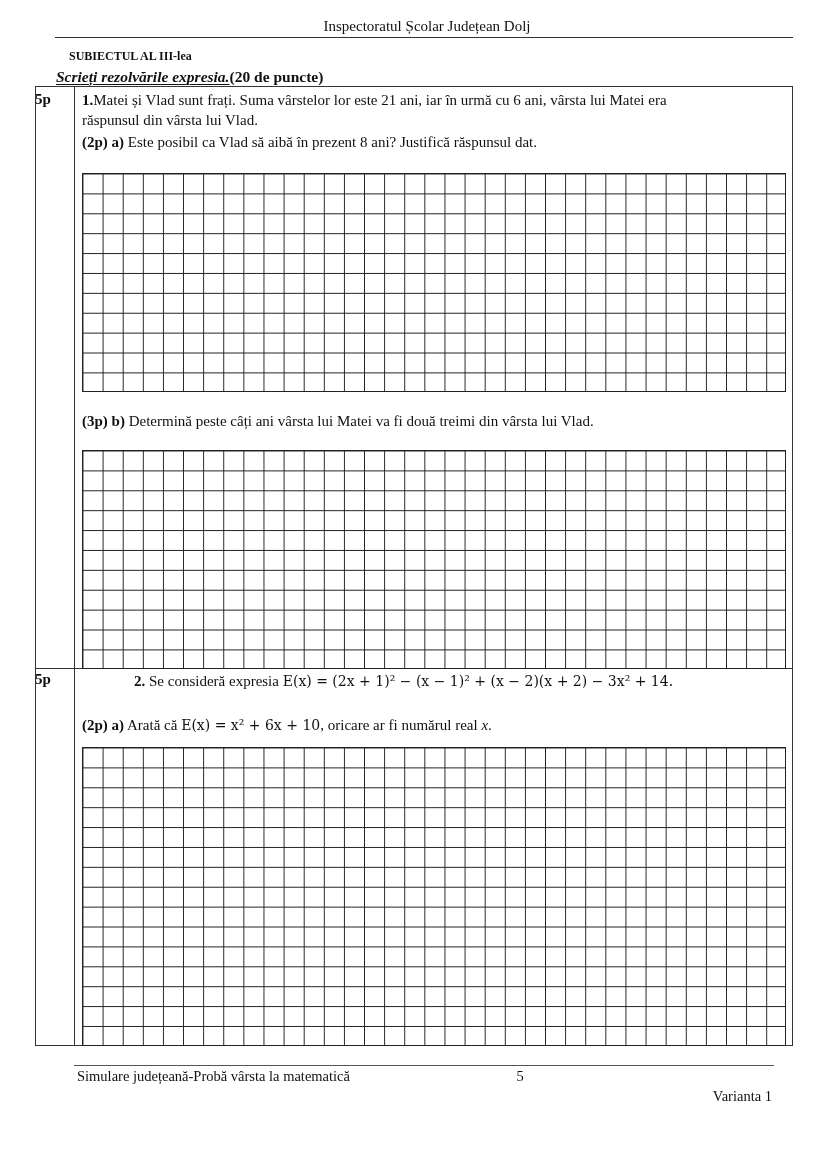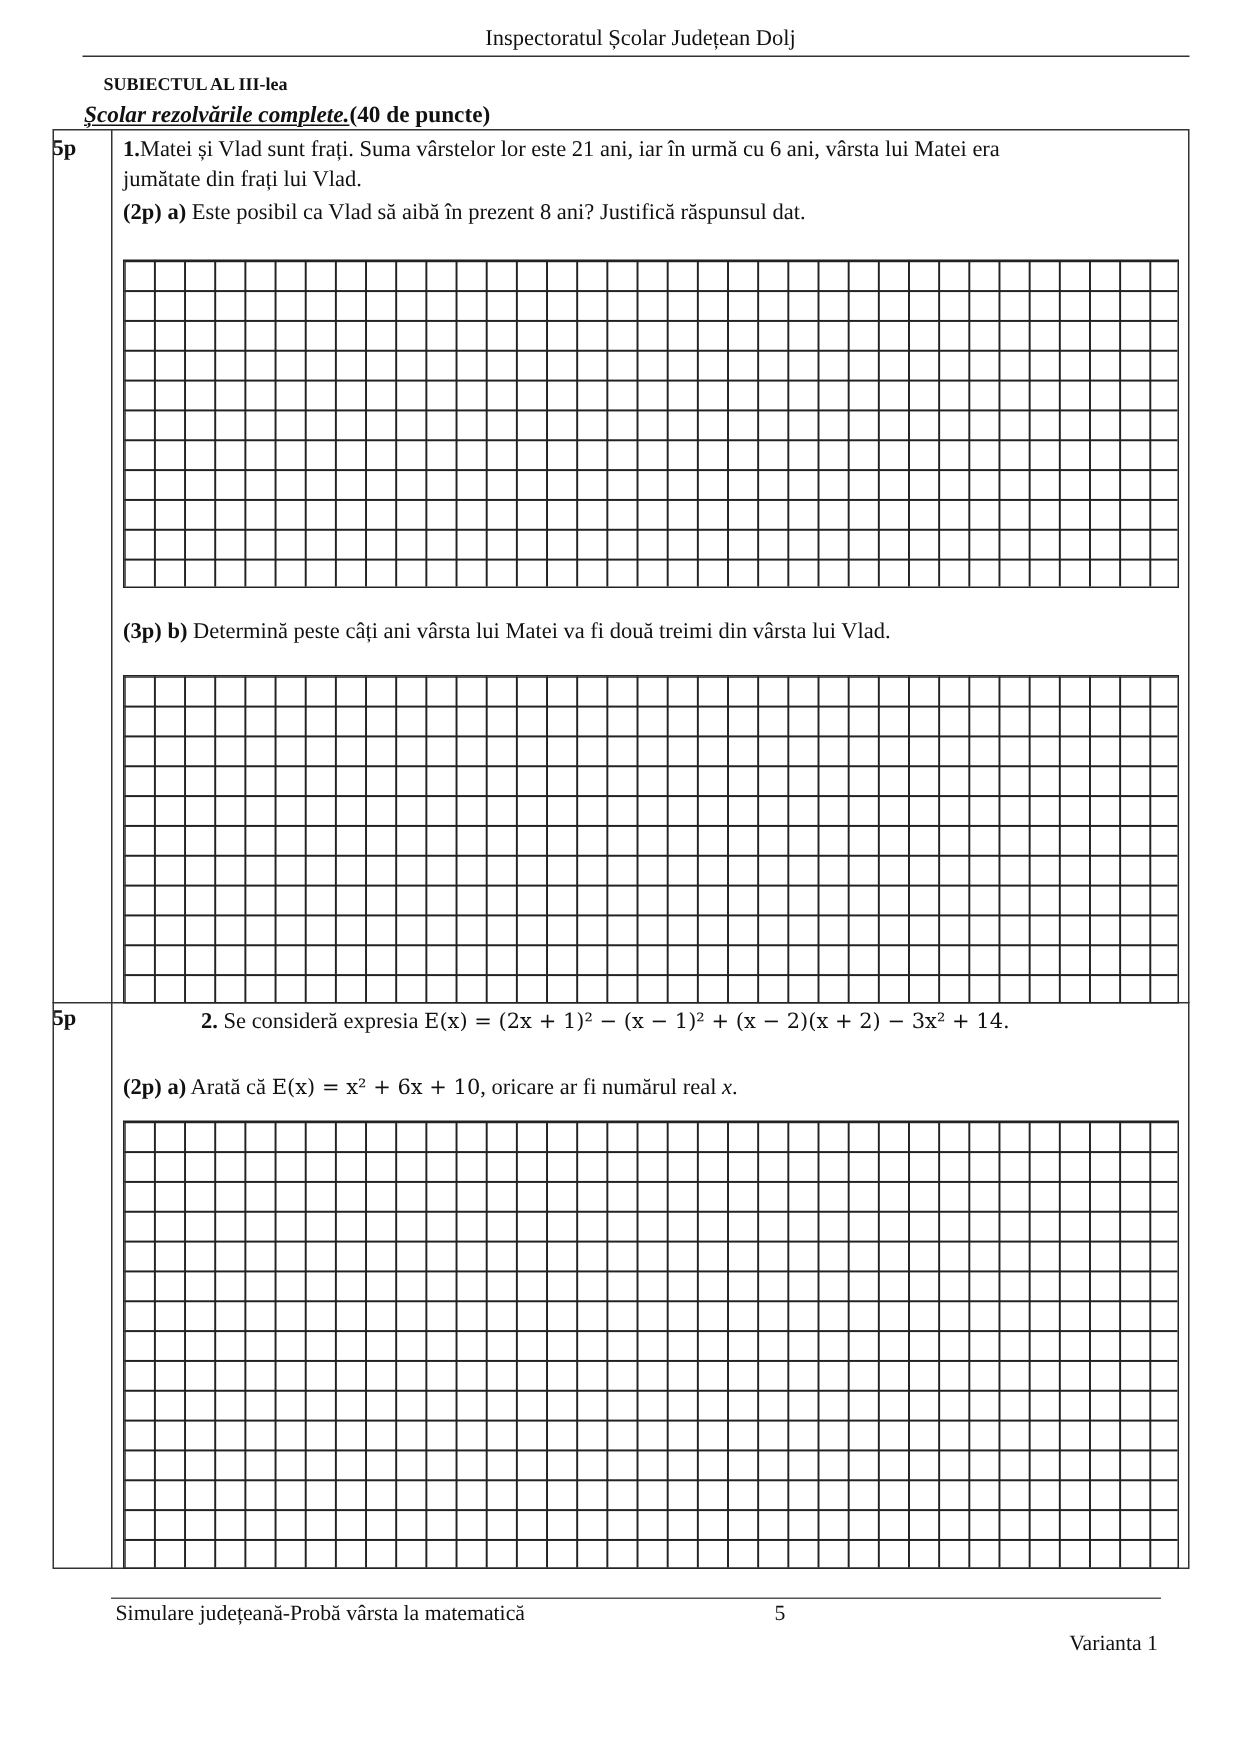--- a/index.html
+++ b/index.html
@@ -37,30 +37,30 @@
   .footer-right { right:56px; top:1068px; font-size:14.5px;margin-top:20px; }
 </style>
 </head>
 <body>
 
 <div class="abs header-title">Inspectoratul Școlar Județean Dolj</div>
 <div class="abs header-rule"></div>
 
 <div class="abs subject-title">SUBIECTUL AL III-lea</div>
 <div class="abs subject-sub">
-  <span class="it">Școlar rezolvările complete.</span><span class="pts">(40 de puncte)</span>
+  <span class="it">Scrieți rezolvările expresia.</span><span class="pts">(20 de puncte)</span>
 </div>
 
 <div class="abs table-outer"></div>
 <div class="abs col-divider"></div>
 <div class="abs row-divider"></div>
 
 <div class="abs points" style="top:91px;">5p</div>
 <div class="abs text-line" style="top:90px;"><b>1.</b><span>Matei și Vlad sunt frați. Suma vârstelor lor este 21 ani, iar în urmă cu 6 ani, vârsta lui Matei era</span></div>
-<div class="abs text-line" style="top:110px;">jumătate din frați lui Vlad.</div>
+<div class="abs text-line" style="top:110px;">răspunsul din vârsta lui Vlad.</div>
 
 <div class="abs text-line" style="top:132px;"><b>(2p)</b> <b>a)</b><span> Este posibil ca Vlad să aibă în prezent 8 ani? Justifică răspunsul dat.</span></div>
 
 <div class="abs grid" style="top:173px; height:219px;"></div>
 
 <div class="abs text-line" style="top:411px;"><b>(3p)</b> <b>b)</b><span> Determină peste câți ani vârsta lui Matei va fi două treimi din vârsta lui Vlad.</span></div>
 
 <div class="abs grid" style="top:450px; height:219px;"></div>
 
 <div class="abs points" style="top:671px;">5p</div>

